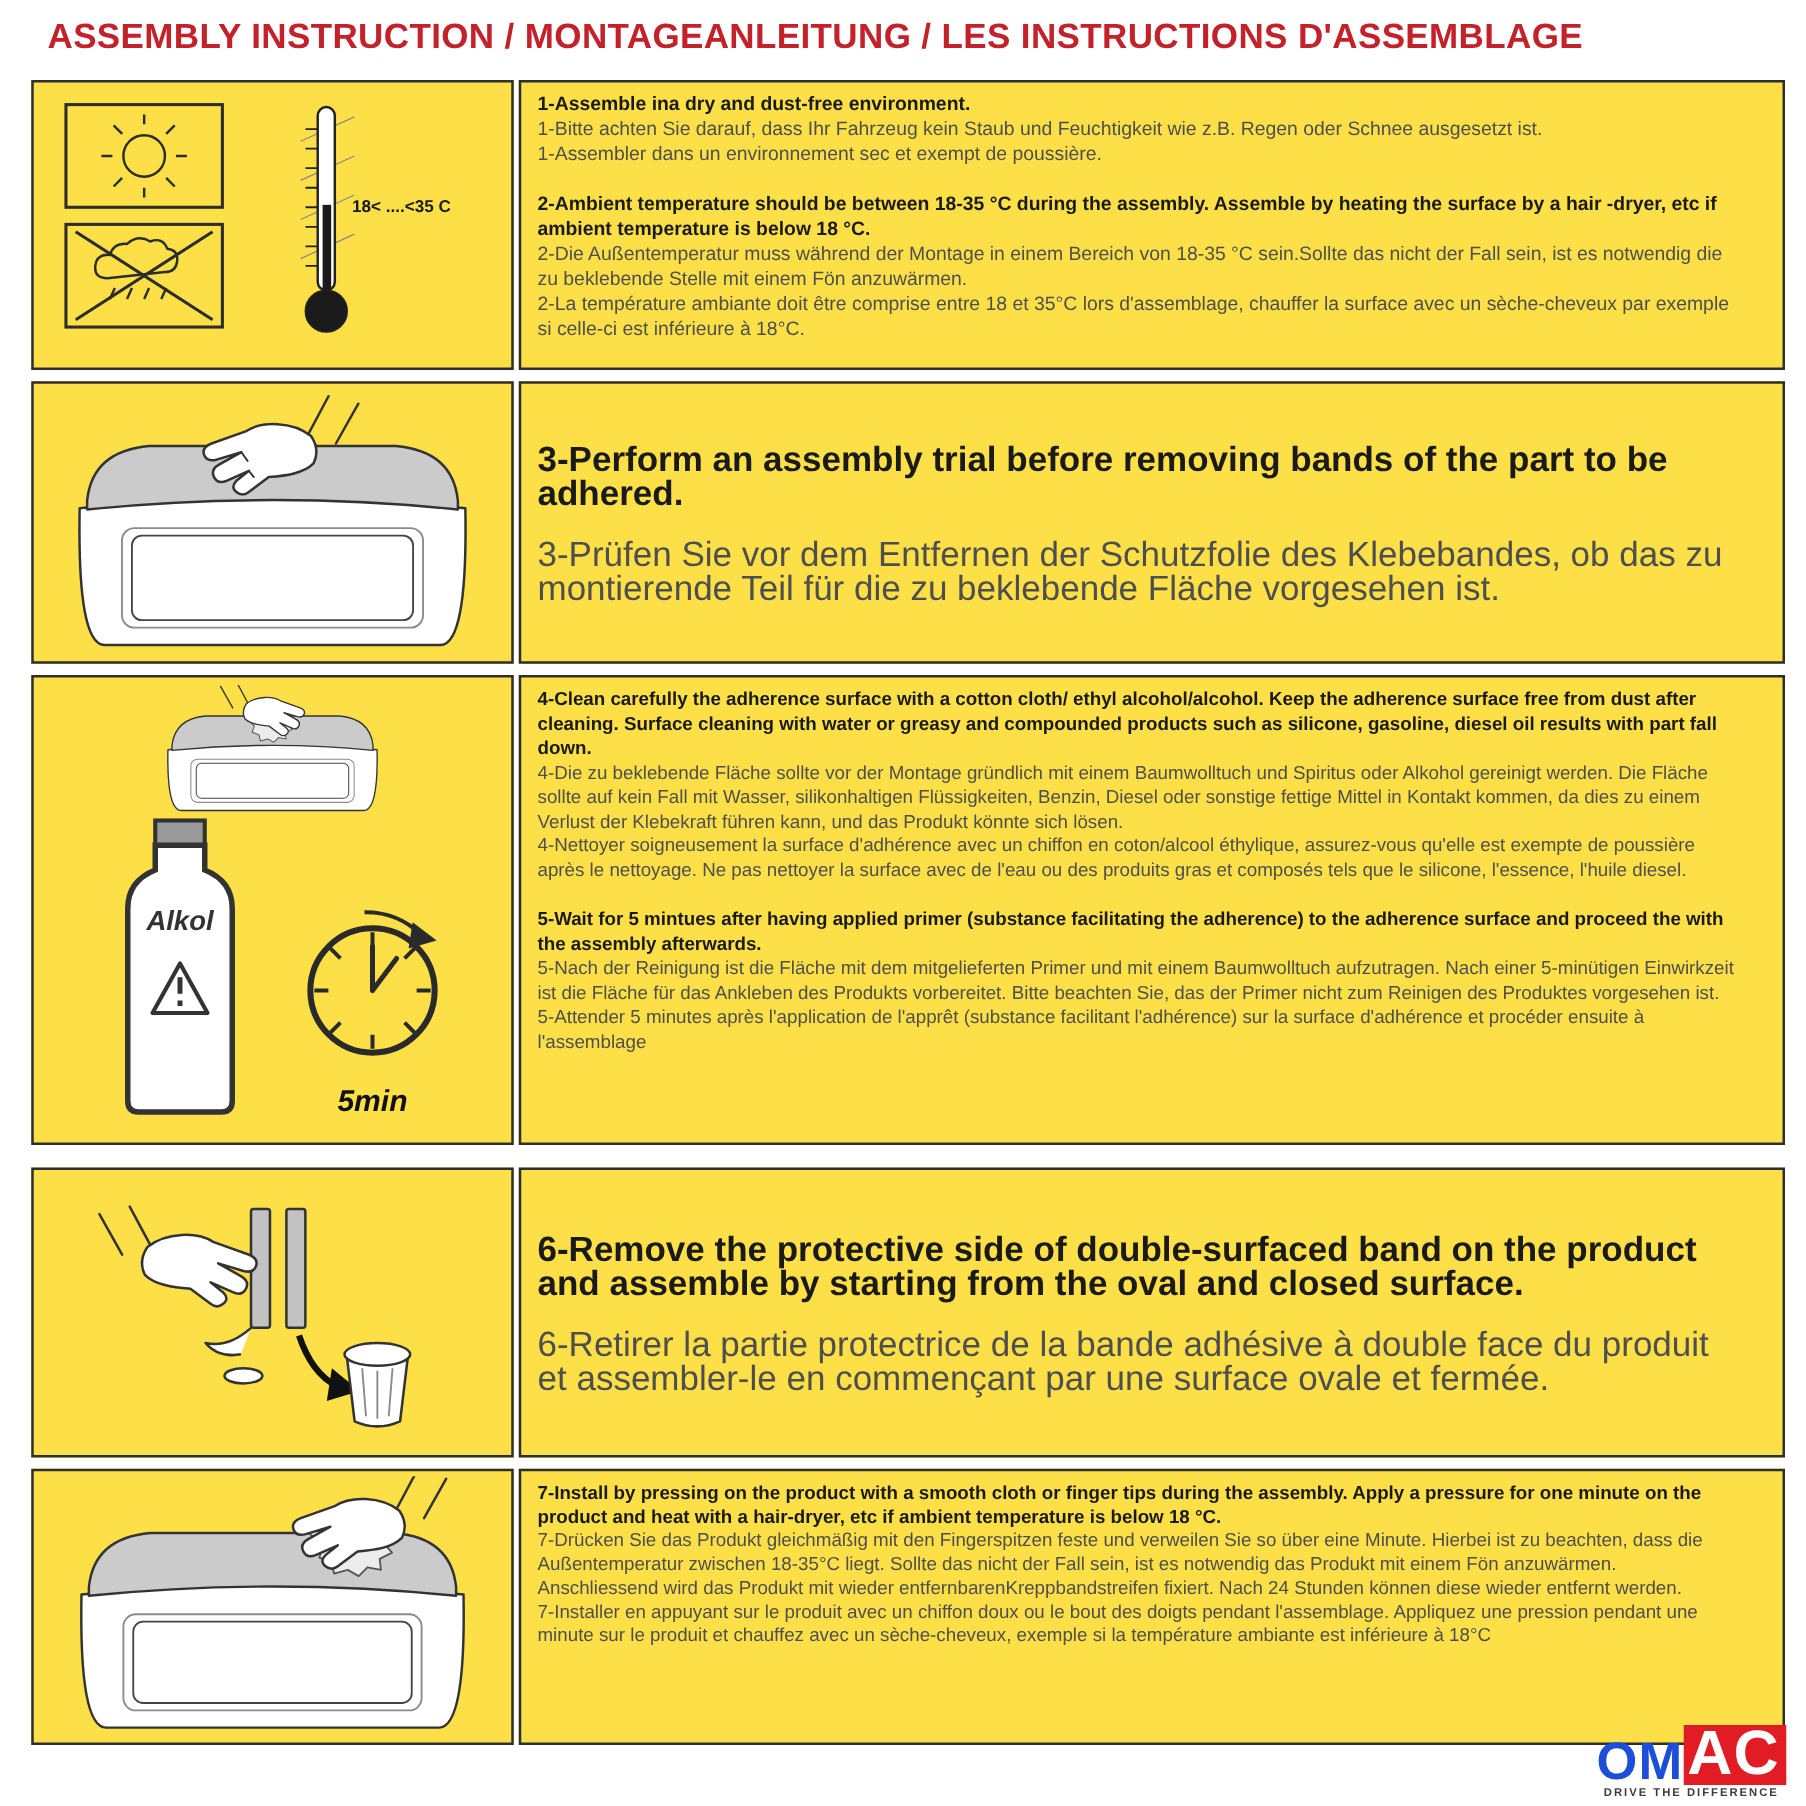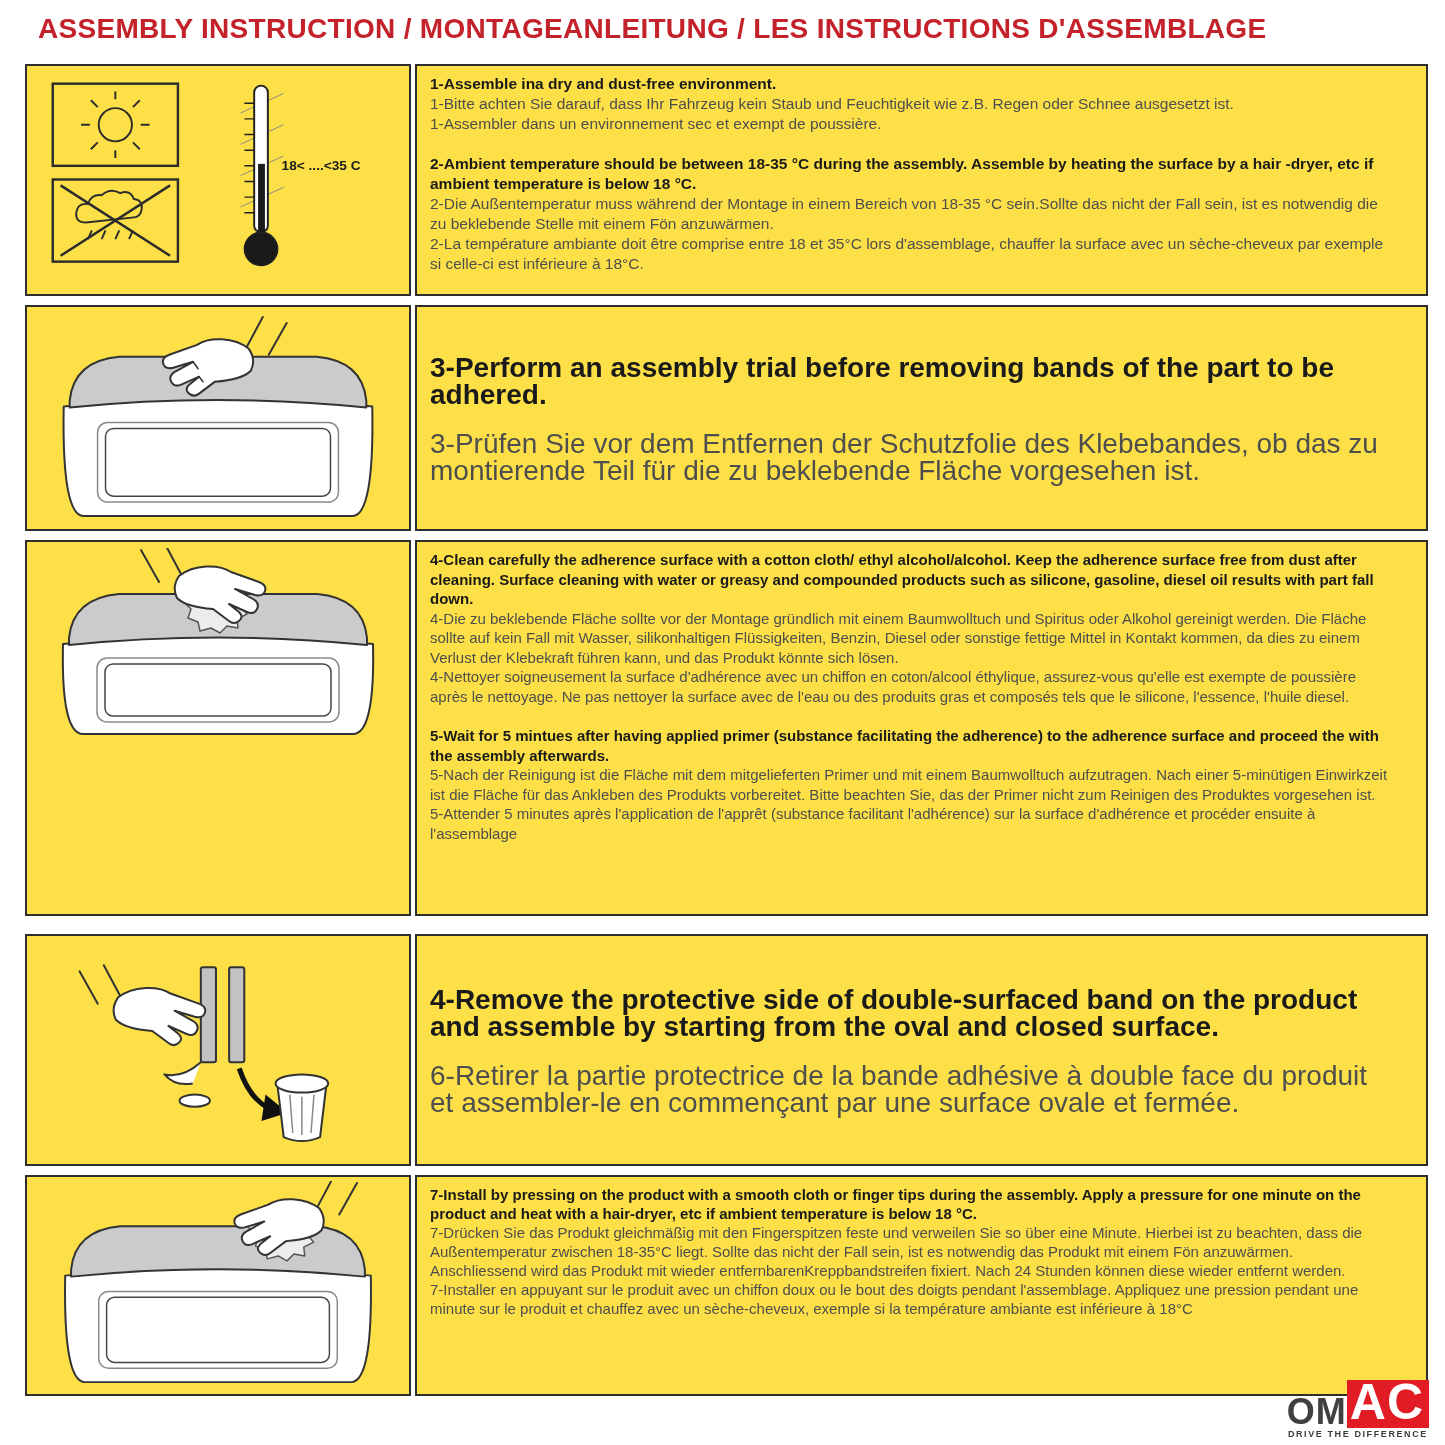--- a/index.html
+++ b/index.html
@@ -9,21 +9,21 @@
     font-family:"Liberation Sans","DejaVu Sans",sans-serif;
     color:#333;
   }
   .page-title {
     position:absolute; left:38px; top:13px; white-space:nowrap;
     font-size:28px; font-weight:800; letter-spacing:0.3px; color:#c4222a;
   }
   .illus-box, .text-box {
     position:absolute; border:2px solid #2e2e2e; background:#fde047;
   }
-  .illus-box { left:25px; width:386px; display:flex; flex-direction:column; justify-content:center; padding:4px;align-items:center; }
+  .illus-box { left:25px; width:386px; display:flex; flex-direction:column; justify-content:center; padding:4px; }
   .text-box  { left:415px; width:1013px; padding:8px 34px 6px 13px; }
   .center-v  { display:flex; flex-direction:column; justify-content:center; }
 
   
   .r1 { top:64px;   height:232px; }
   .r2 { top:305px;  height:226px; }
   .r3 { top:540px;  height:376px; }
   .r4 { top:934px;  height:232px; }
   .r5 { top:1175px; height:221px; }
 
@@ -44,21 +44,21 @@
   .icon-row { display:flex; justify-content:space-between; align-items:flex-end; padding:0 28px 4px 34px;font-style:italic; }
   .icon-row svg { width:auto; }
   .bottle-svg { width:66px;  height:106px; }
   .clock-svg  { width:92px;  height:112px; }
 
   .logo {
     position:absolute; right:16px; bottom:6px; text-align:center;
   }
   .logo-row { display:inline-flex; align-items:flex-end; line-height:0.9; }
   .logo-om {
-    color:#404040; font-weight:900; font-size:36px; letter-spacing:1px;
+    color:#1d4ed8; font-weight:900; font-size:42px; letter-spacing:1px;
   }
   .logo-ac {
     color:#ffffff; background:#e11c24; font-weight:900; font-size:50px;
     letter-spacing:1px; padding:0 5px 3px 3px;
   }
   .logo-tagline {
     font-size:9px; letter-spacing:1.6px; color:#3c3c3c; margin-top:1px; font-weight:600;
   }
 </style>
 </head>
@@ -177,21 +177,21 @@
     <polygon points="232,150 254,168 228,176" fill="#111"></polygon>
     <ellipse cx="162" cy="156" rx="15" ry="6" fill="#fff" stroke="#333" stroke-width="2"></ellipse>
     <g transform="translate(240,128)">
       <path d="M4,14 L10,64 Q28,72 46,64 L52,14" fill="#fff" stroke="#333" stroke-width="2" stroke-linejoin="round"></path>
       <ellipse cx="28" cy="11" rx="26" ry="9" fill="#fff" stroke="#333" stroke-width="2"></ellipse>
       <path d="M16,22 L19,60 M28,24 L28,62 M40,22 L37,60" stroke="#8a8a8a" stroke-width="1.5" fill="none"></path>
     </g>
   </svg>
 </div>
 <div class="text-box r4 size-l center-v">
-    <div class="para bold">4-Remove the protective side of double-surfaced band on the product and assemble by starting from the oval and closed surface.</div>
+    <div class="para bold">6-Remove the protective side of double-surfaced band on the product and assemble by starting from the oval and closed surface.</div>
     <div class="para normal">6-Retirer la partie protectrice de la bande adhésive à double face du produit et assembler-le en commençant par une surface ovale et fermée.</div>
   </div>
 
 <div class="illus-box r5">
   <svg viewBox="0 0 370 212">
     <g stroke-linejoin="round">
       <path d="M30,96 Q28,204 50,204 L320,204 Q342,204 340,96 Q185,80 30,96 Z" fill="#fff" stroke="#333" stroke-width="2"></path>
       <path d="M36,90 Q40,50 86,46 L284,46 Q330,50 334,90 L334,97 Q185,82 36,97 Z" fill="#cbcbcb" stroke="#333" stroke-width="2"></path>
       <rect x="64" y="112" width="242" height="78" rx="10" fill="none" stroke="#8a8a8a" stroke-width="1.5"></rect>
       <rect x="72" y="118" width="226" height="66" rx="8" fill="none" stroke="#444" stroke-width="1.5"></rect>

